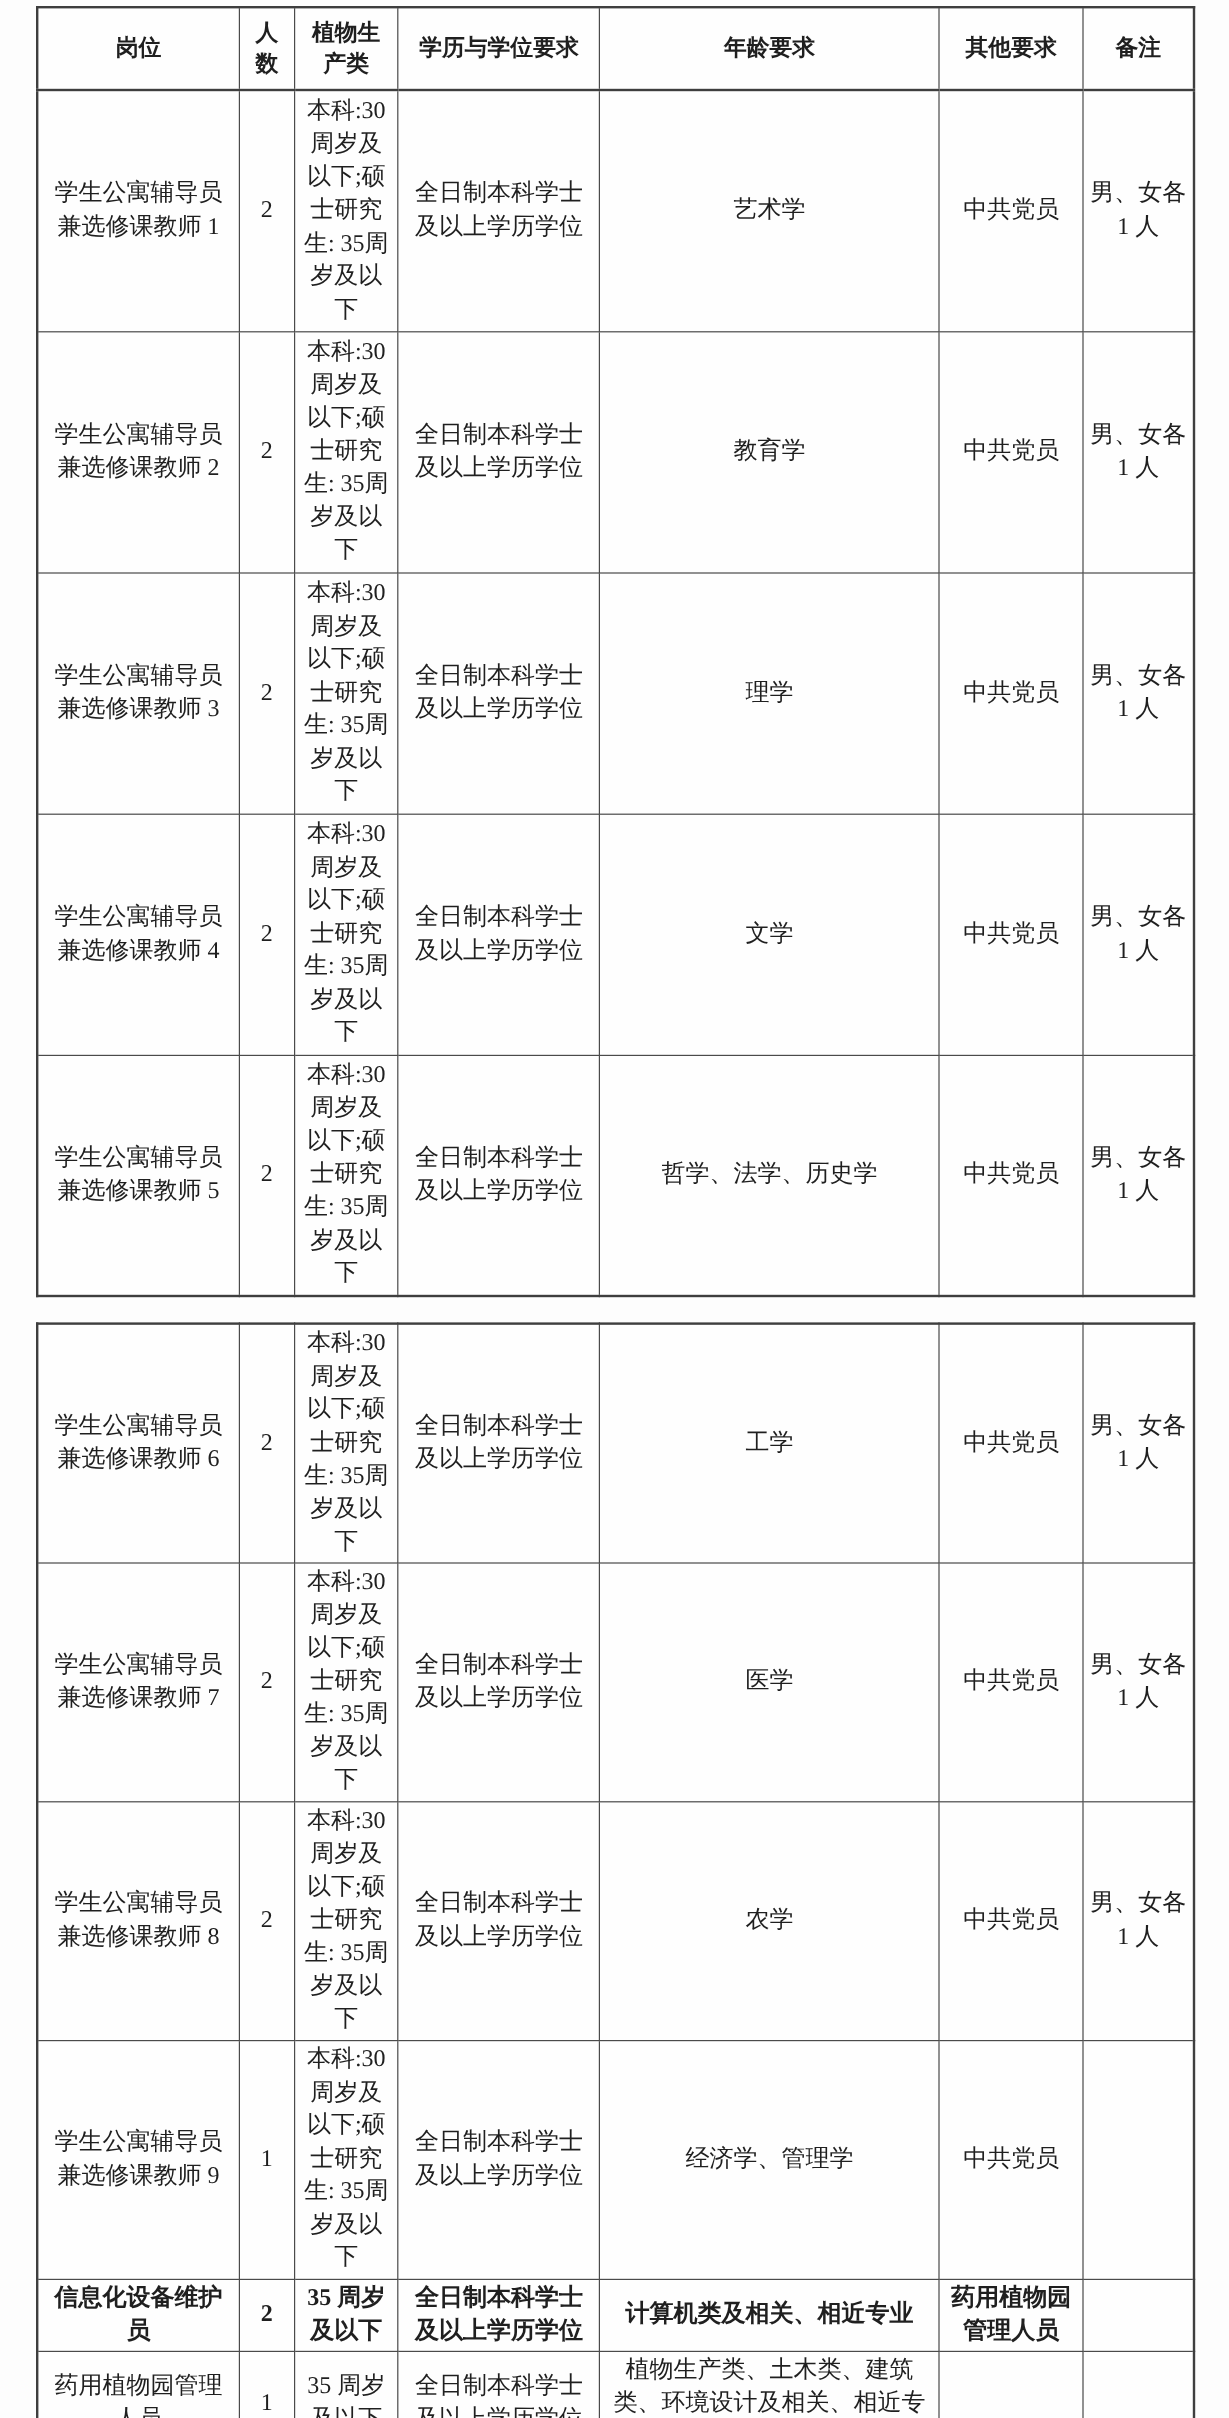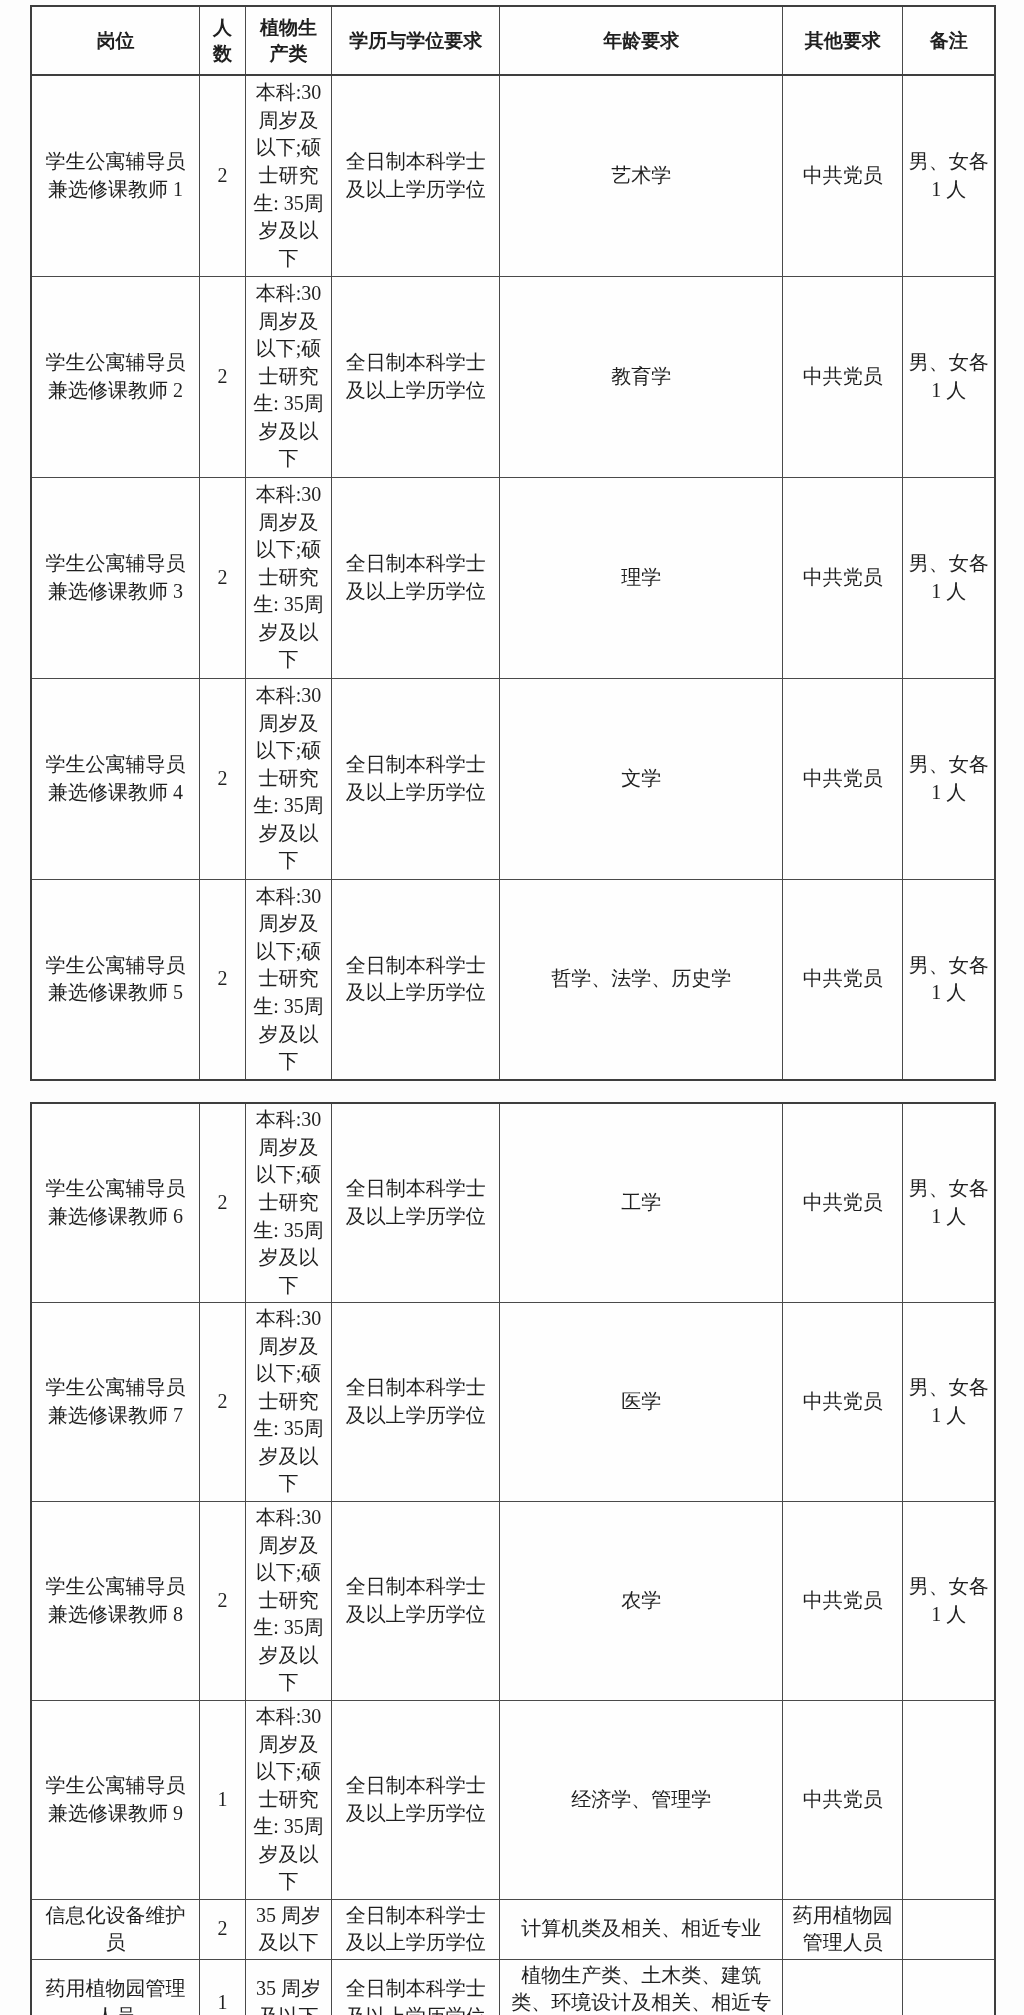--- a/index.html
+++ b/index.html
@@ -38,21 +38,21 @@
   table.grid th {
     font-weight: 700;
     font-size: 19px;
     line-height: 1.35;
     border-bottom: 2px solid #3e3e3e;
   }
   thead tr { height: 69px; }
   .block1 tbody tr { height: 201px; }
   .block2 { margin-top: 21px; }
   .block2 tbody tr { height: 199px; }
-  .block2 tbody tr:nth-child(5) { height: 60px; }
+  .block2 tbody tr:nth-child(5) { height: 60px; font-weight: bold; }
   .block2 tbody tr:nth-child(6) { height: 64px; }
   .col-age { padding: 2px 5px; }
   
   col.c-position  { width: 168px; }
   col.c-count     { width: 46px;  }
   col.c-age       { width: 86px;  }
   col.c-education { width: 168px; }
   col.c-major     { width: 282px; }
   col.c-other     { width: 120px; }
   col.c-note      { width: 92px;  }

